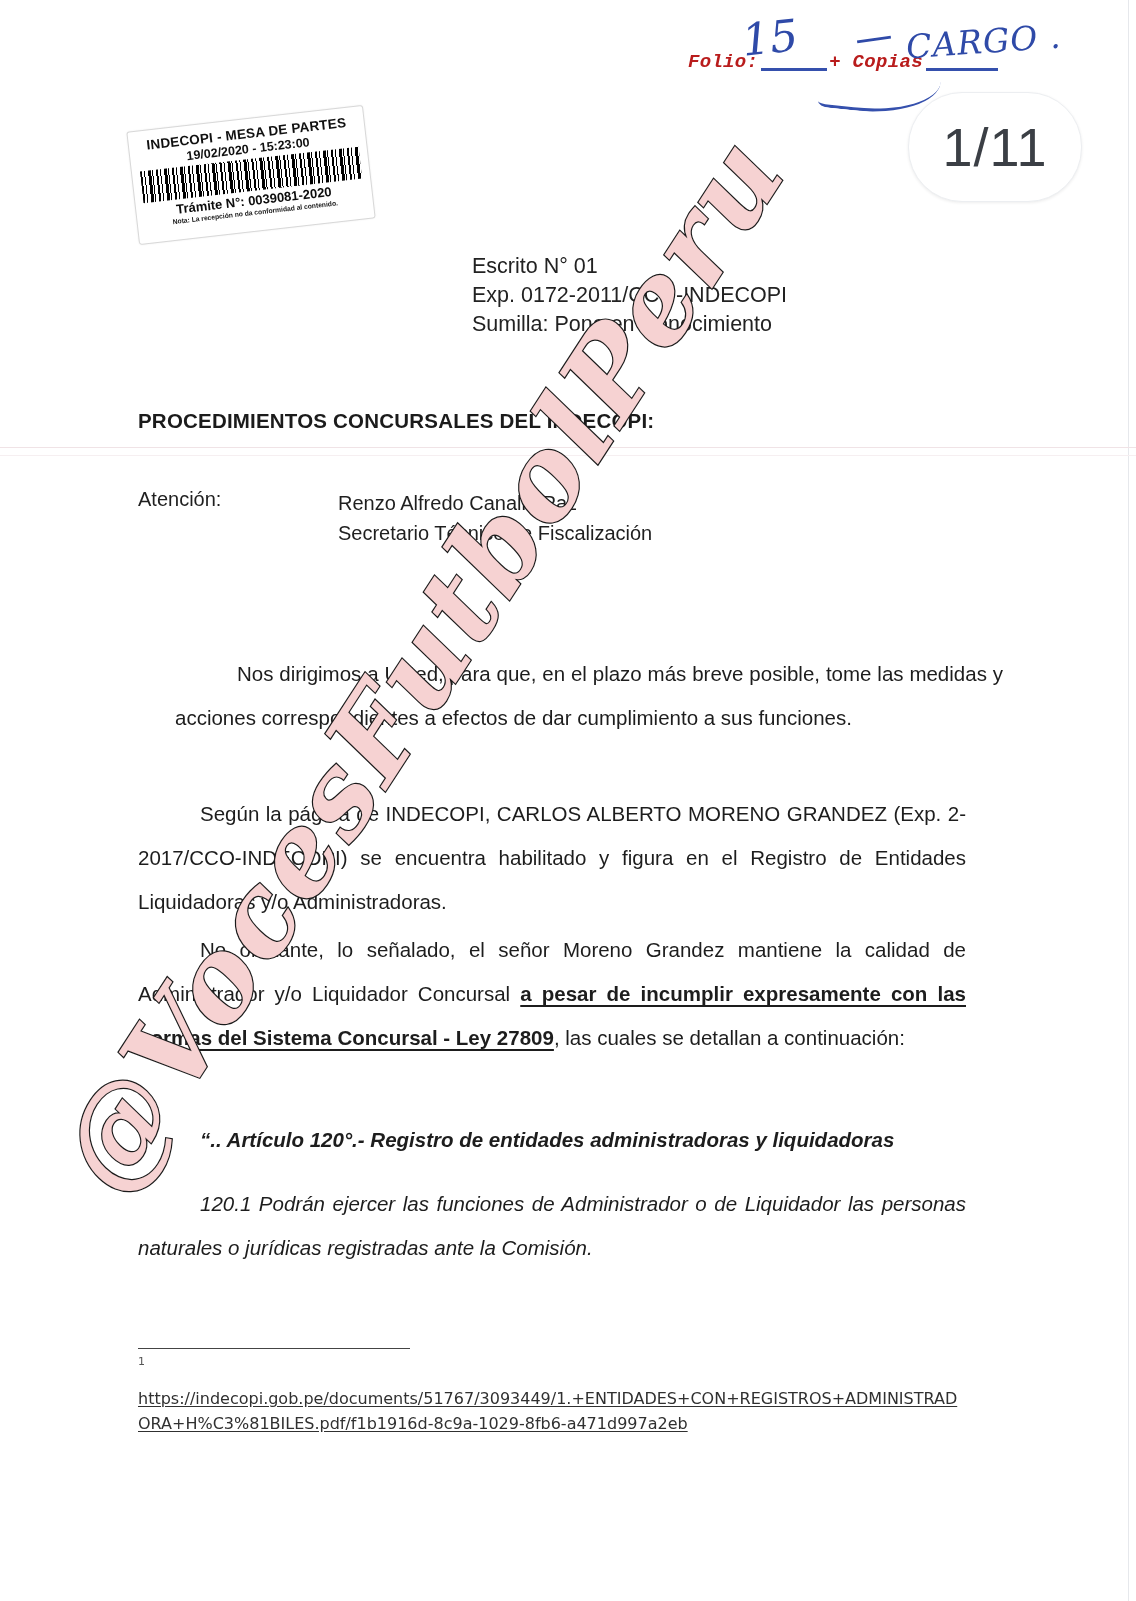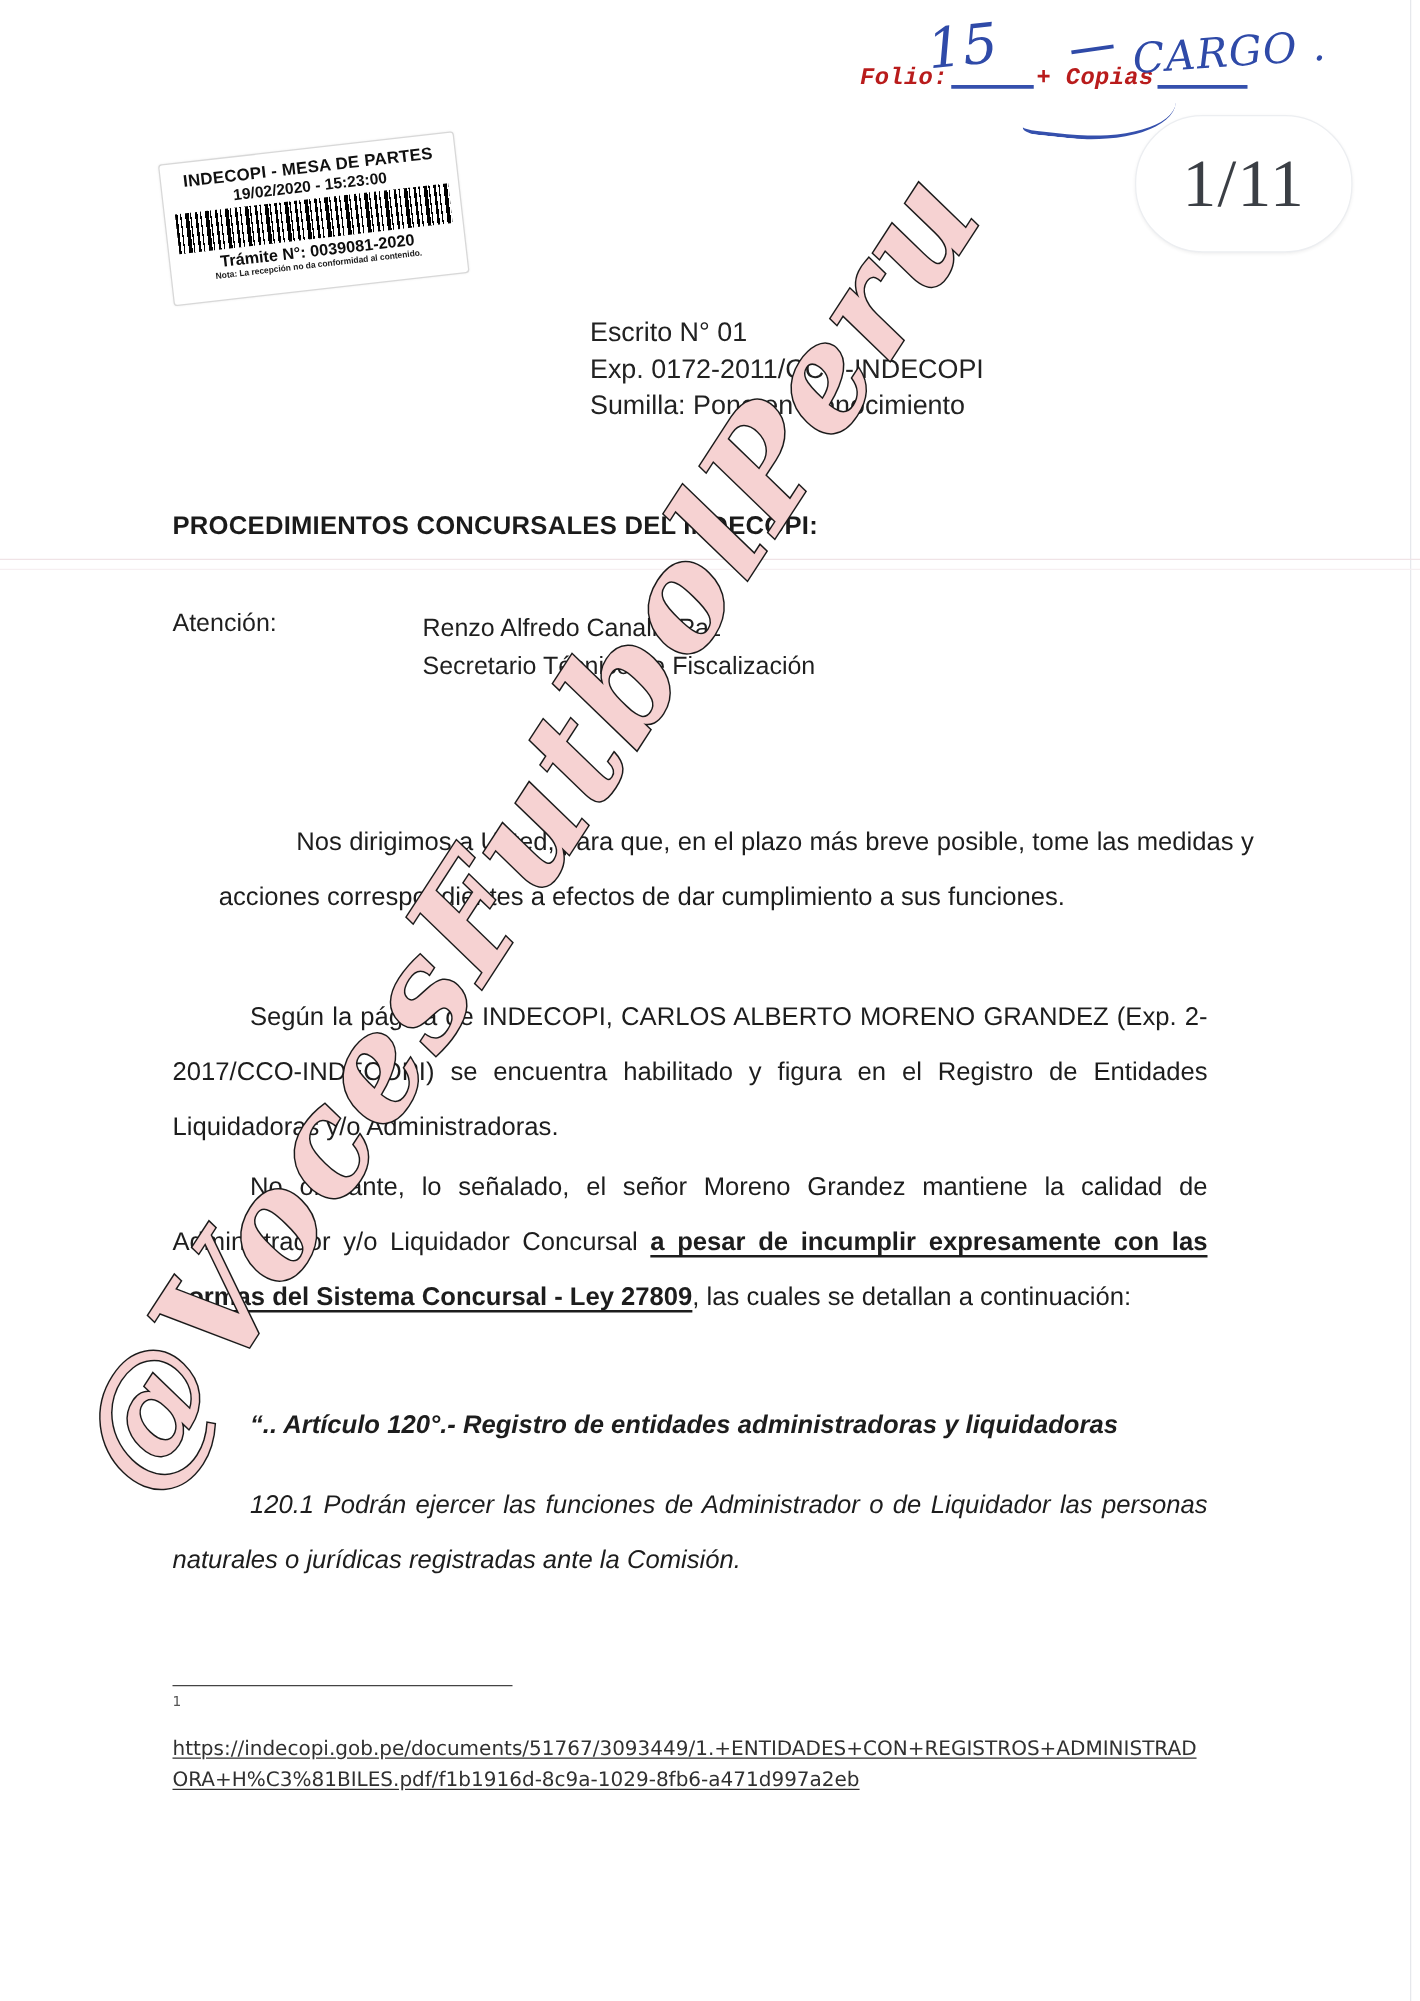--- a/index.html
+++ b/index.html
@@ -53,21 +53,21 @@
     box-shadow: 0 1px 3px rgba(0,0,0,0.07);
     display: flex;
     align-items: center;
     justify-content: center;
     z-index: 30;
   }
   .page-badge-text {
     font-size: 54px;
     color: #3b3f45;
     letter-spacing: 1px;
-    font-family: Liberation Serif, serif;
+    font-family: Liberation Sans, sans-serif;
   }
 
   
   .folio {
     position: absolute;
     top: 51px;
     left: 688px;
     font-size: 19px;
     color: #b91c1c;
     font-family: Liberation Mono, monospace;

